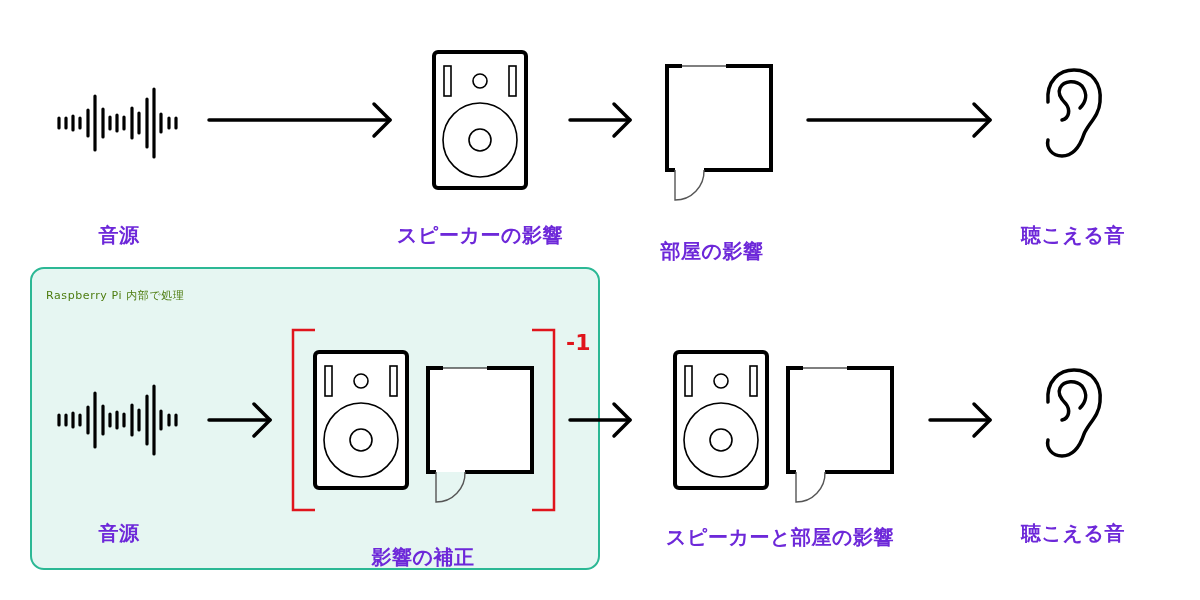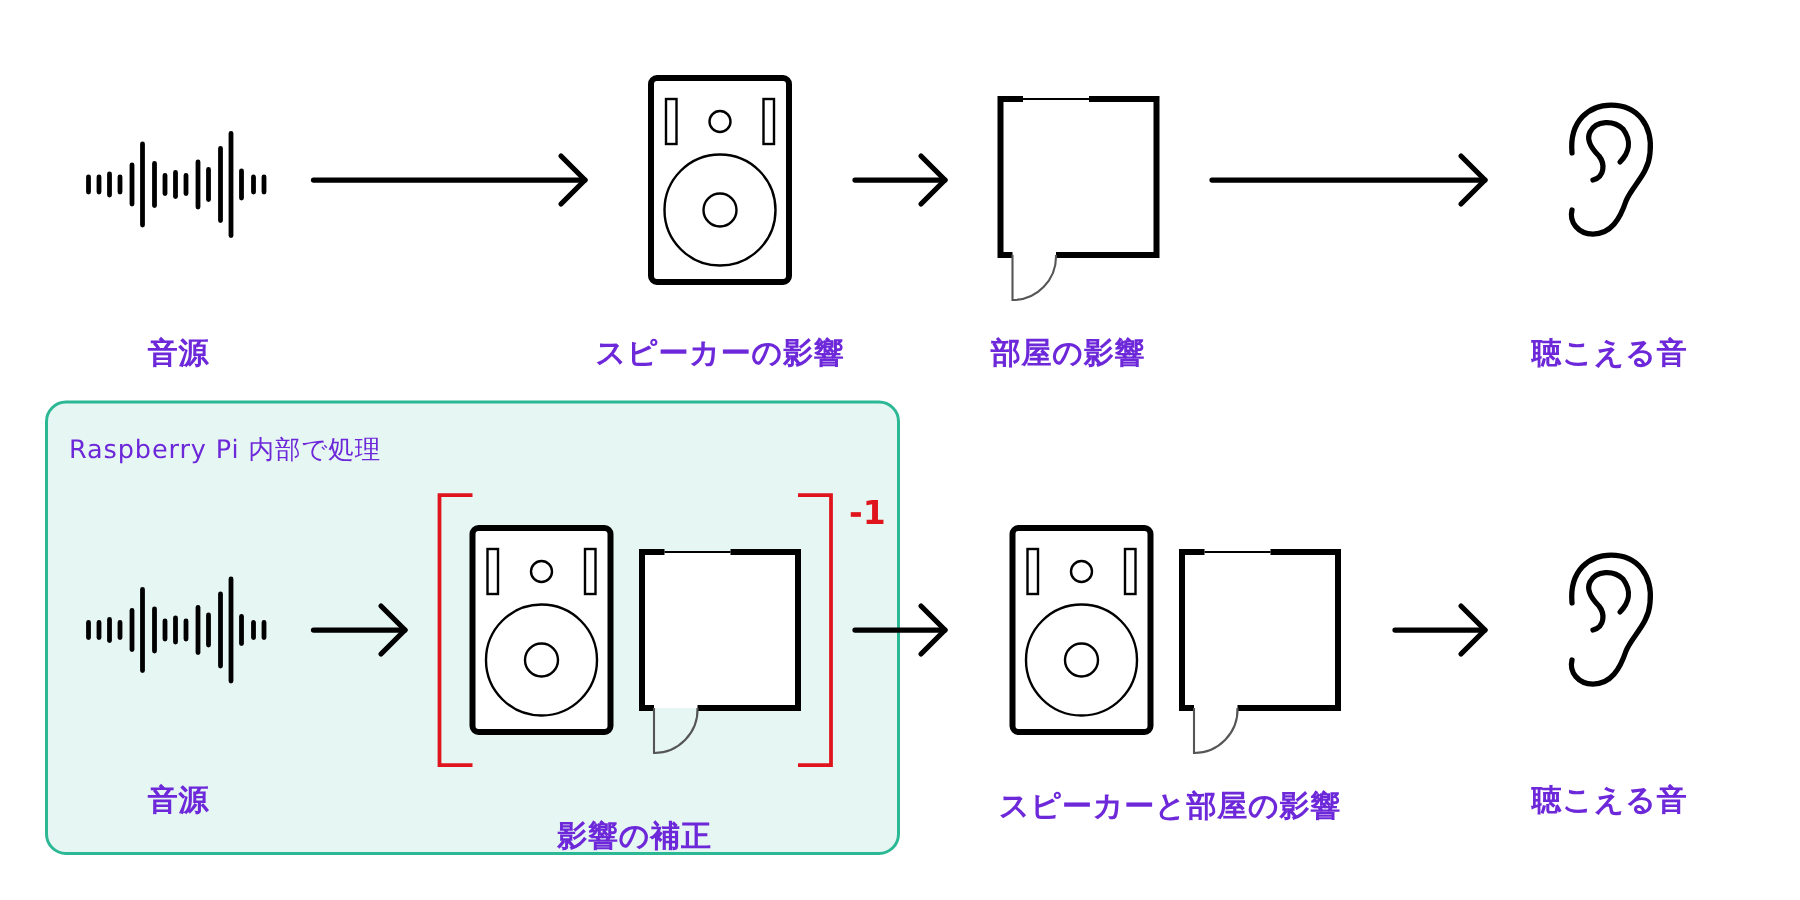--- a/index.html
+++ b/index.html
@@ -2,21 +2,21 @@
 <html><head>
   <meta charset="utf-8">
   <style>
     html, body { margin:0; padding:0; background:#ffffff; }
     body { width:1200px; height:600px; position:relative; overflow:hidden;
            font-family:"DejaVu Sans", sans-serif; }
     .label { position:absolute; font-size:20px; font-weight:bold; color:#6d28d9;
              white-space:nowrap; transform:translateX(-50%); letter-spacing:0.5px; }
     .pi-box { position:absolute; left:30px; top:267px; width:570px; height:303px;
               background:#e6f6f2; border:2px solid #2cb895; border-radius:14px; box-sizing:border-box; }
-    .pi-title { position:absolute; left:46px; top:288px; font-size:17px; color:#6d28d9;
+    .pi-title { position:absolute; left:46px; top:288px; font-size:11px; color:#4d7c0f;
                 letter-spacing:0.6px; white-space:nowrap;text-align:center; }
     .minus { position:absolute; left:566px; top:330px; font-size:22px; font-weight:bold; color:#e0141c; }
     svg { position:absolute; left:0; top:0; overflow:visible; }
   </style>
 </head>
 <body>
 
 <div class="pi-box"></div>
 <div class="pi-title">Raspberry Pi 内部で処理</div>
 
@@ -131,19 +131,19 @@
   </g>
   <g transform="translate(1070,410)">
     <use href="#ear"></use>
   </g>
 </svg>
 
 <div class="minus">-1</div>
 
 <div class="label" style="left:119px; top:222px;">音源</div>
 <div class="label" style="left:480px; top:222px;text-align:right;">スピーカーの影響</div>
-<div class="label" style="left:712px; top:222px;">部屋の影響</div>
+<div class="label" style="left:712px; top:238px;">部屋の影響</div>
 <div class="label" style="left:1073px; top:222px;">聴こえる音</div>
 
 <div class="label" style="left:119px; top:520px;">音源</div>
 <div class="label" style="left:423px; top:544px;">影響の補正</div>
 <div class="label" style="left:780px; top:524px;">スピーカーと部屋の影響</div>
 <div class="label" style="left:1073px; top:520px;">聴こえる音</div>
 
 </body></html>

